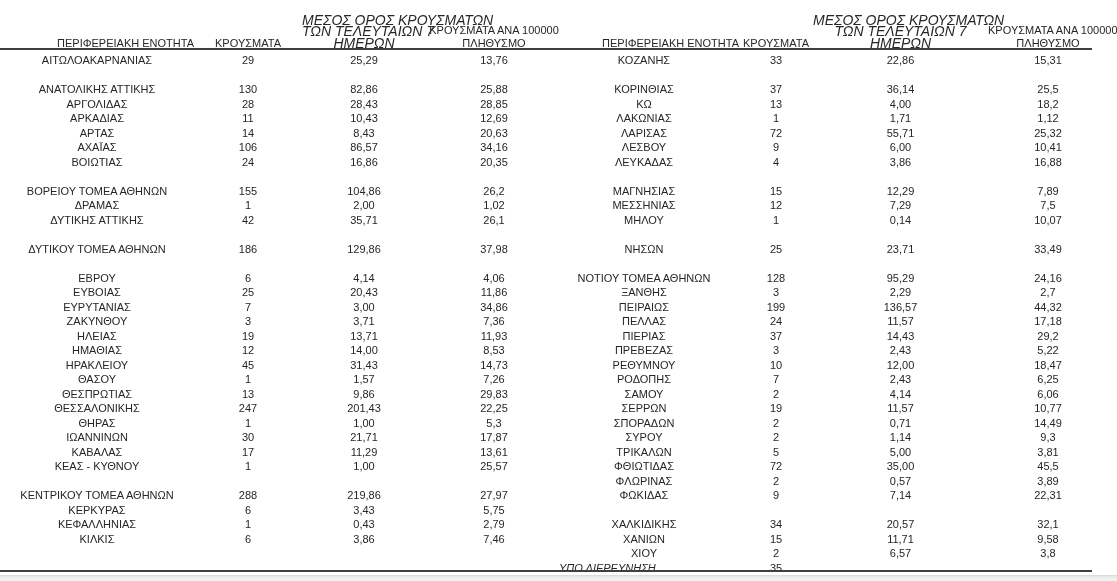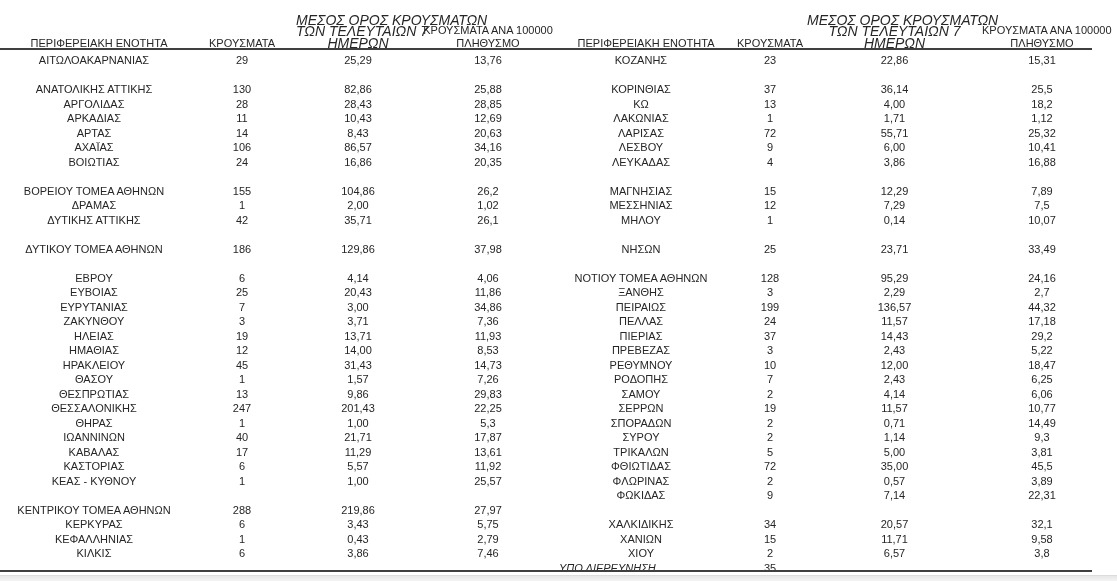--- a/index.html
+++ b/index.html
@@ -15,21 +15,21 @@
   
   #tbl-left  .c0{width:178px;} #tbl-left  .c1{width:108px;}
   #tbl-left  .c2{width:124px;} #tbl-left  .c3{width:136px;}
   #tbl-right .c0{width:174px;} #tbl-right .c1{width:74px;}
   #tbl-right .c2{width:175px;} #tbl-right .c3{width:120px;}
   
   thead th{
     font-weight:normal;vertical-align:bottom;text-align:center;
     height:49px;padding:0 0 4px 0;font-size:11px;line-height:12px;white-space:nowrap;
   }
-  thead th.c0{text-align:center;padding-left:10px;}
+  thead th.c0{text-align:right;padding-left:16px;}
   thead th.c2{font-size:14px;line-height:11.5px;font-style:italic;}
   thead th.c3{font-size:11px;line-height:12.5px;}
   
   tbody td{
     height:14.5px;padding:0;font-size:11px;line-height:14px;
     text-align:center;white-space:nowrap;overflow:visible;
   }
   tr.italic-row td.c0{font-style:italic;text-align:left;padding-left:10px;}
   
   .header-rule{position:absolute;left:0;top:48px;width:1092px;height:2px;background:#3f3f3f;}
@@ -215,37 +215,31 @@
           <td class="c3">22,25</td>
         </tr>
         <tr>
           <td class="c0">ΘΗΡΑΣ</td>
           <td class="c1">1</td>
           <td class="c2">1,00</td>
           <td class="c3">5,3</td>
         </tr>
         <tr>
           <td class="c0">ΙΩΑΝΝΙΝΩΝ</td>
-          <td class="c1">40</td>
+          <td class="c1">30</td>
           <td class="c2">21,71</td>
           <td class="c3">17,87</td>
         </tr>
         <tr>
           <td class="c0">ΚΑΒΑΛΑΣ</td>
           <td class="c1">17</td>
           <td class="c2">11,29</td>
           <td class="c3">13,61</td>
         </tr>
         <tr>
-          <td class="c0">ΚΑΣΤΟΡΙΑΣ</td>
-          <td class="c1">6</td>
-          <td class="c2">5,57</td>
-          <td class="c3">11,92</td>
-        </tr>
-        <tr>
           <td class="c0">ΚΕΑΣ - ΚΥΘΝΟΥ</td>
           <td class="c1">1</td>
           <td class="c2">1,00</td>
           <td class="c3">25,57</td>
         </tr>
         <tr>
           <td class="c0"></td>
           <td class="c1"></td>
           <td class="c2"></td>
           <td class="c3"></td>
@@ -292,21 +286,21 @@
           </th>
           <th class="c3">
             <div>ΚΡΟΥΣΜΑΤΑ ΑΝΑ 100000</div>
             <div>ΠΛΗΘΥΣΜΟ</div>
           </th>
         </tr>
       </thead>
       <tbody>
         <tr>
           <td class="c0">ΚΟΖΑΝΗΣ</td>
-          <td class="c1">23</td>
+          <td class="c1">33</td>
           <td class="c2">22,86</td>
           <td class="c3">15,31</td>
         </tr>
         <tr>
           <td class="c0"></td>
           <td class="c1"></td>
           <td class="c2"></td>
           <td class="c3"></td>
         </tr>
         <tr>

